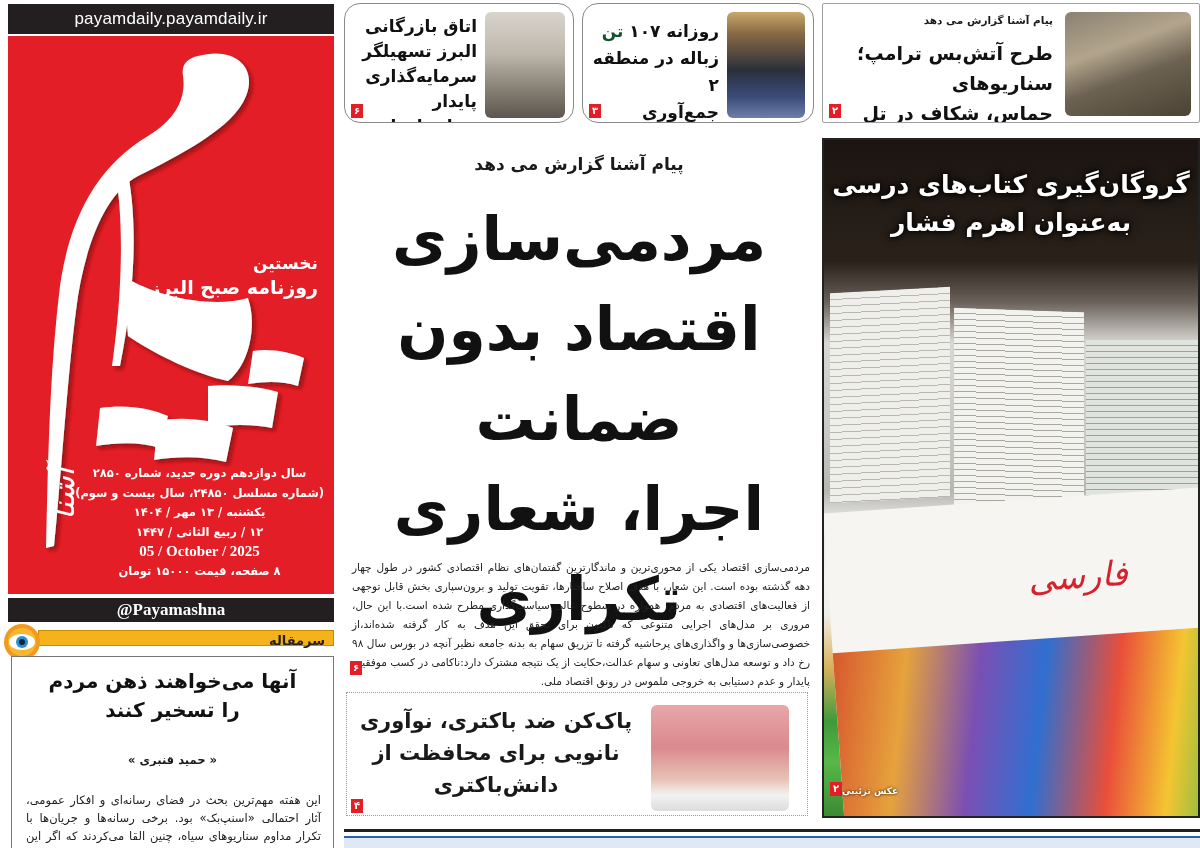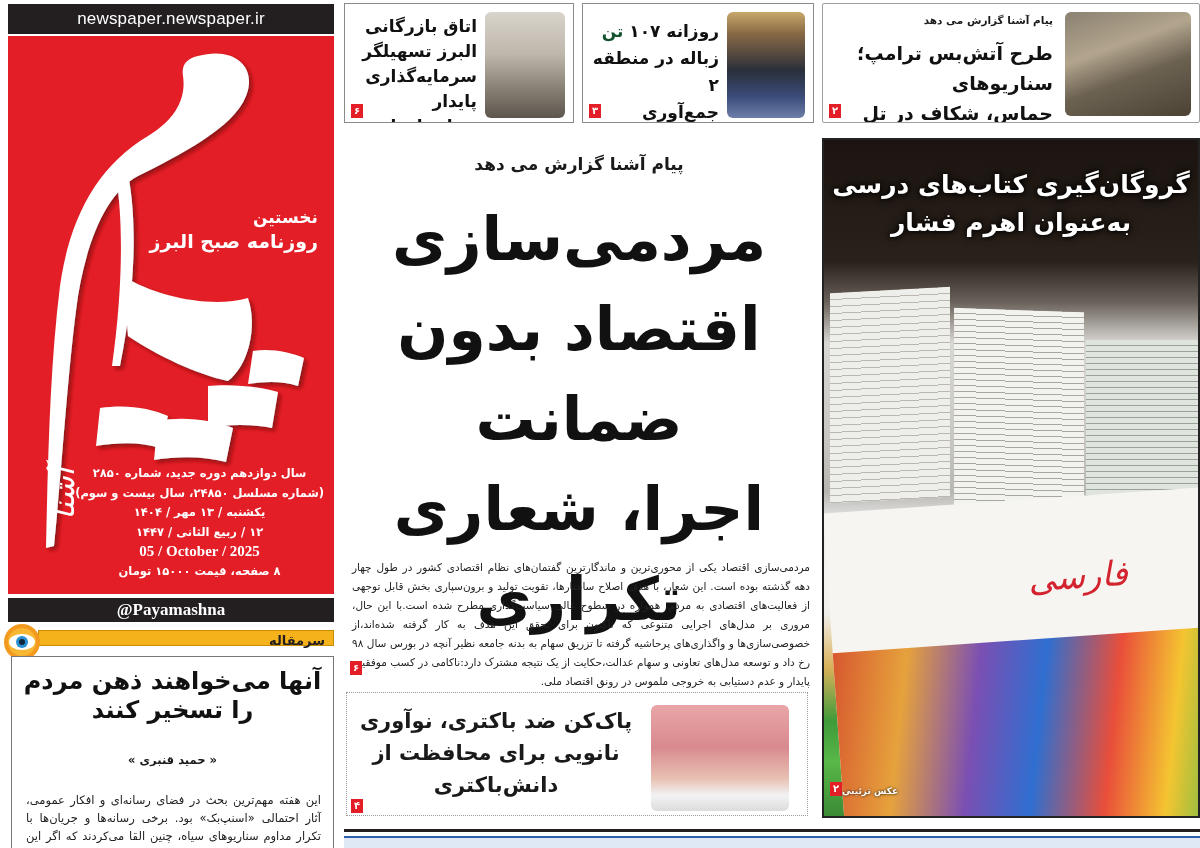--- a/index.html
+++ b/index.html
@@ -6,44 +6,44 @@
   html, body { width: 1200px; height: 848px; overflow: hidden; background: #ffffff; }
   body { position: relative; font-family: "DejaVu Sans", sans-serif; color: #1a1a1a; }
 
   
   #masthead { position: absolute; left: 8px; top: 4px; width: 326px; height: 590px; }
   #site-url-bar { position: absolute; left: 0; top: 0; width: 326px; height: 30px; background: #231f20;
     color: #ffffff; font-family: "Liberation Sans", sans-serif; font-size: 17px; text-align: center; line-height: 30px; letter-spacing: 0.2px; }
   #red-panel { position: absolute; left: 0; top: 32px; width: 326px; height: 558px; background: #e41e26; overflow: hidden; }
   #logo-svg { position: absolute; left: 0; top: 0; }
   #tagline { position: absolute; right: 16px; top: 170px; color: #ffffff; text-align: right; direction: rtl; }
-  #tagline .l1 { font-size: 17px; font-weight: bold; line-height: 22px; }
+  #tagline .l1 { font-size: 17px; font-weight: bold; line-height: 22px; margin-top: 46px; }
   #tagline .l2 { font-size: 19px; font-weight: bold; line-height: 26px; }
   #issue-info { position: absolute; right: 10px; top: 428px; color: #ffffff; text-align: center; direction: rtl;
     font-size: 11.5px; font-weight: bold; line-height: 19.5px; }
   #issue-info .en { font-family: Liberation Serif, serif; font-size: 15px; direction: ltr; }
   #sub-brand { position: absolute; left: 38px; top: 432px; color: #ffffff; font-family: "DejaVu Serif", serif;
     font-size: 30px; font-style: italic; writing-mode: vertical-rl; transform: rotate(180deg); }
 
   #social-bar { position: absolute; left: 8px; top: 598px; width: 326px; height: 24px; background: #231f20;
     color: #ffffff; font-family: "Liberation Serif", serif; font-weight: bold; font-size: 17px; text-align: center; line-height: 24px; }
 
   
   #editorial { position: absolute; left: 8px; top: 626px; width: 326px; height: 222px; }
   #editorial-header { position: absolute; left: 30px; top: 4px; width: 296px; height: 16px; background: #f5b21a;
     border: 1px solid #c98c00; }
   #editorial-label { position: absolute; right: 8px; top: 0; font-size: 13px; font-weight: bold; color: #231f20; line-height: 20px; direction: rtl; }
   #eye-icon { position: absolute; left: -6px; top: -4px; width: 40px; height: 40px; }
   #editorial-box { position: absolute; left: 3px; top: 30px; width: 323px; height: 196px; border: 1px solid #777; border-bottom: none; background: #fff; }
-  #editorial-title { position: absolute; left: 0; right: 0; top: 10px; text-align: center; direction: rtl; font-size: 24px; font-weight: bold; line-height: 29px; color: #111; }
+  #editorial-title { position: absolute; left: 0; right: 0; top: 10px; text-align: center; direction: rtl; font-size: 20px; font-weight: bold; line-height: 29px; color: #111; }
   #editorial-author { position: absolute; left: 0; right: 0; top: 96px; text-align: center; direction: rtl; font-size: 11.5px; font-weight: bold; }
   #editorial-body { position: absolute; left: 14px; right: 12px; top: 134px; text-align: justify; direction: rtl; font-size: 11.5px; line-height: 18px; color: #222; }
 
   
-  .teaser { position: absolute; top: 3px; height: 120px; border: 1.5px solid #8a8a8a; border-radius: 0; background: #fff; overflow: hidden; }
+  .teaser { position: absolute; top: 3px; height: 120px; border: 1.5px solid #8a8a8a; border-radius: 16px; background: #fff; overflow: hidden; }
   .teaser .photo { position: absolute; top: 8px; border-radius: 6px; overflow: hidden; }
   .teaser .t-text { position: absolute; text-align: right; direction: rtl; font-weight: bold; color: #111; }
   .page-badge { position: absolute; width: 12px; height: 14px; background: #e41e26; color: #fff; font-size: 10px; font-weight: bold; text-align: center; line-height: 14px; }
 
   #teaser-1 { left: 344px; width: 230px; }
   #teaser-1 .photo { right: 8px; width: 80px; height: 106px; background: linear-gradient(180deg,#d9d4cc 0%,#bdb6ab 40%,#8b8478 70%,#5c564e 100%); }
   #teaser-1 .t-text { right: 96px; top: 10px; font-size: 17px; line-height: 25px; }
 
   #teaser-2 { left: 582px; width: 232px; }
   #teaser-2 .photo { right: 8px; width: 78px; height: 106px; background: linear-gradient(180deg,#c8a86a 0%,#8a6a45 20%,#2a2f3a 55%,#3b4c7a 80%,#6d7fa8 100%); }
@@ -89,21 +89,21 @@
   #photo-story .page-badge { left: 6px; bottom: 20px; }
 
   
   #rule-bottom { position: absolute; left: 344px; top: 829px; width: 856px; height: 3px; background: #231f20; }
   #blue-strip { position: absolute; left: 344px; top: 836px; width: 856px; height: 12px; background: #dfe9f5; border-top: 2px solid #2a5ea8; }
 </style>
 </head>
 <body>
 
 <div id="masthead">
-  <div id="site-url-bar">newspaper.newspaper.ir</div>
+  <div id="site-url-bar">payamdaily.payamdaily.ir</div>
   <div id="red-panel">
     <svg id="logo-svg" width="326" height="558" viewBox="0 0 326 558">
       <defs>
         <filter id="sh" x="-10%" y="-10%" width="130%" height="130%">
           <feDropShadow dx="3" dy="3" stdDeviation="2" flood-color="#7a0a0e" flood-opacity="0.8"></feDropShadow>
         </filter>
       </defs>
       <g fill="#ffffff" filter="url(#sh)">
 
         <path d="M190 20 C 225 10, 250 30, 238 60 C 226 92, 170 120, 130 140 C 100 156, 80 200, 70 260 C 60 330, 55 420, 46 510 L 38 512 C 40 420, 42 330, 52 250 C 62 180, 90 130, 140 100 C 170 82, 178 60, 175 40 C 173 28, 180 22, 190 20 Z"></path>

